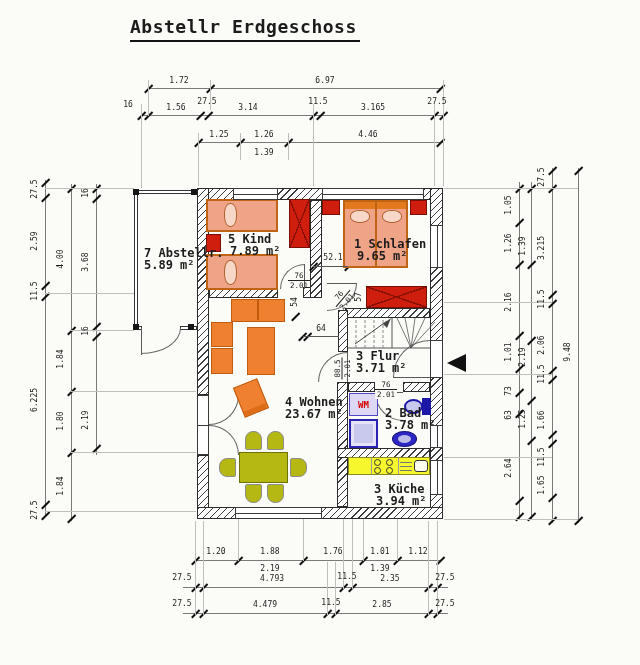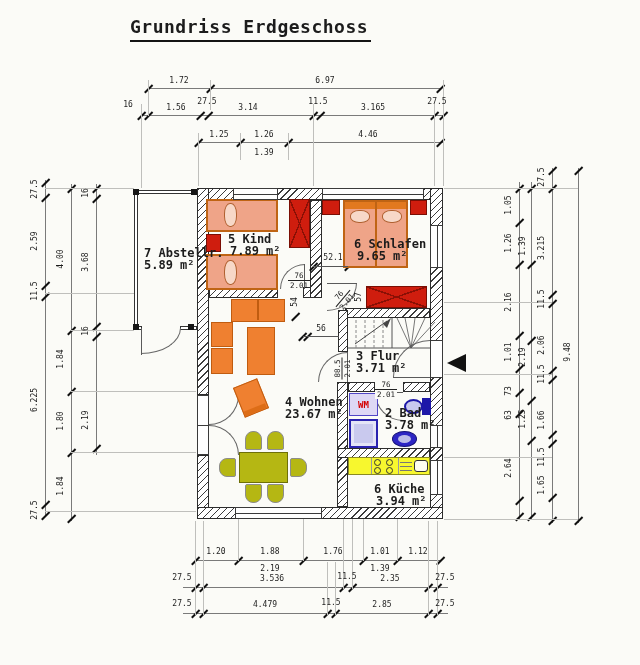--- a/index.html
+++ b/index.html
@@ -28,21 +28,21 @@
   .fur{position:absolute;box-sizing:border-box;}
   .post{position:absolute;width:6px;height:6px;background:#161616;z-index:3;}
   #title{position:absolute;left:130px;top:16px;font-size:18px;font-weight:bold;letter-spacing:.5px;
          border-bottom:2px solid #141414;padding:0 3px 3px 0;}
 </style>
 </head>
 <body>
 
 <div id="canvas">
 
-  <div id="title">Grundriss Erdgeschoss</div>
+  <div id="title">Abstellr Erdgeschoss</div>
 
   <div class="hl" style="left:148px;top:88px;width:292px"></div>
   <div class="t" style="left:143px;top:88px"></div>
   <div class="t" style="left:205px;top:88px"></div>
   <div class="t" style="left:435px;top:88px"></div>
   <span class="hlab" style="left:179px;top:80px">1.72</span>
   <span class="hlab" style="left:325px;top:80px">6.97</span>
 
   <div class="hl" style="left:141px;top:115px;width:302px"></div>
   <div class="t" style="left:136px;top:115px"></div>
@@ -199,21 +199,21 @@
   <span class="hlab" style="left:380px;top:568px">1.39</span>
 
   <div class="hl" style="left:183px;top:587px;width:265px"></div>
   <div class="t" style="left:190px;top:587px"></div>
   <div class="t" style="left:198px;top:587px"></div>
   <div class="t" style="left:338px;top:587px"></div>
   <div class="t" style="left:347px;top:587px"></div>
   <div class="t" style="left:423px;top:587px"></div>
   <div class="t" style="left:432px;top:587px"></div>
   <span class="hlab" style="left:182px;top:577px">27.5</span>
-  <span class="hlab" style="left:272px;top:578px">3.536</span>
+  <span class="hlab" style="left:272px;top:578px">4.793</span>
   <span class="hlab" style="left:347px;top:576px">11.5</span>
   <span class="hlab" style="left:390px;top:578px">2.35</span>
   <span class="hlab" style="left:445px;top:577px">27.5</span>
 
   <div class="hl" style="left:183px;top:613px;width:265px"></div>
   <div class="t" style="left:190px;top:613px"></div>
   <div class="t" style="left:198px;top:613px"></div>
   <div class="t" style="left:322px;top:613px"></div>
   <div class="t" style="left:330px;top:613px"></div>
   <div class="t" style="left:423px;top:613px"></div>
@@ -372,29 +372,29 @@
     <div class="fur" style="left:51px;top:4px;width:12px;height:1px;background:#777"></div>
     <div class="fur" style="left:51px;top:8px;width:12px;height:1px;background:#777"></div>
     <div class="fur" style="left:51px;top:12px;width:12px;height:1px;background:#777"></div>
     <div class="fur" style="left:65px;top:2px;width:14px;height:12px;background:#fdfdf0;border:1px solid #333;border-radius:3px"></div>
   </div>
 
   <span class="rmname" style="left:144px;top:246px">7 Abstellr.</span>
   <span class="rmarea" style="left:144px;top:258px">5.89 m²</span>
   <span class="rmname" style="left:228px;top:232px">5 Kind</span>
   <span class="rmarea" style="left:230px;top:244px">7.89 m²</span>
-  <span class="rmname" style="left:354px;top:237px">6 Schlafen</span>
+  <span class="rmname" style="left:354px;top:237px">1 Schlafen</span>
   <span class="rmarea" style="left:357px;top:249px">9.65 m²</span>
   <span class="rmname" style="left:285px;top:395px">4 Wohnen</span>
   <span class="rmarea" style="left:285px;top:407px">23.67 m²</span>
   <span class="rmname" style="left:356px;top:349px">3 Flur</span>
   <span class="rmarea" style="left:356px;top:361px">3.71 m²</span>
   <span class="rmname" style="left:385px;top:406px">2 Bad</span>
   <span class="rmarea" style="left:385px;top:418px">3.78 m²</span>
-  <span class="rmname" style="left:374px;top:482px">6 Küche</span>
+  <span class="rmname" style="left:374px;top:482px">3 Küche</span>
   <span class="rmarea" style="left:376px;top:494px">3.94 m²</span>
 
   <div class="frac" style="left:288px;top:271px">
     <b>76</b>
     <i>2.01</i>
   </div>
   <div class="frac" style="left:332px;top:289px;transform:rotate(-50deg)">
     <b>76</b>
     <i>2.01</i>
   </div>
@@ -408,21 +408,21 @@
   </div>
 
   <div class="hl" style="left:313px;top:266px;width:35px;background:#555;z-index:3"></div>
   <div class="t" style="left:308px;top:266px"></div>
   <div class="t" style="left:343px;top:266px"></div>
   <span class="hlab" style="left:333px;top:257px;z-index:4">52.1</span>
 
   <div class="hl" style="left:303px;top:336px;width:36px;background:#555;z-index:3"></div>
   <div class="t" style="left:297px;top:336px"></div>
   <div class="t" style="left:302px;top:336px"></div>
-  <span class="hlab" style="left:321px;top:328px;z-index:4">56</span>
+  <span class="hlab" style="left:321px;top:328px;z-index:4">64</span>
 
   <span class="vlab" style="left:294px;top:302px;z-index:4">54</span>
   <div class="t" style="left:290px;top:316px"></div>
   <span class="vlab" style="left:358px;top:297px;z-index:4">57</span>
 
   <div class="abs" style="left:447px;top:354px;width:0;height:0;border-top:9px solid rgba(0,0,0,0);border-bottom:9px solid rgba(0,0,0,0);border-right:19px solid #111;z-index:4"></div>
 
 </div>
 
 </body></html>

